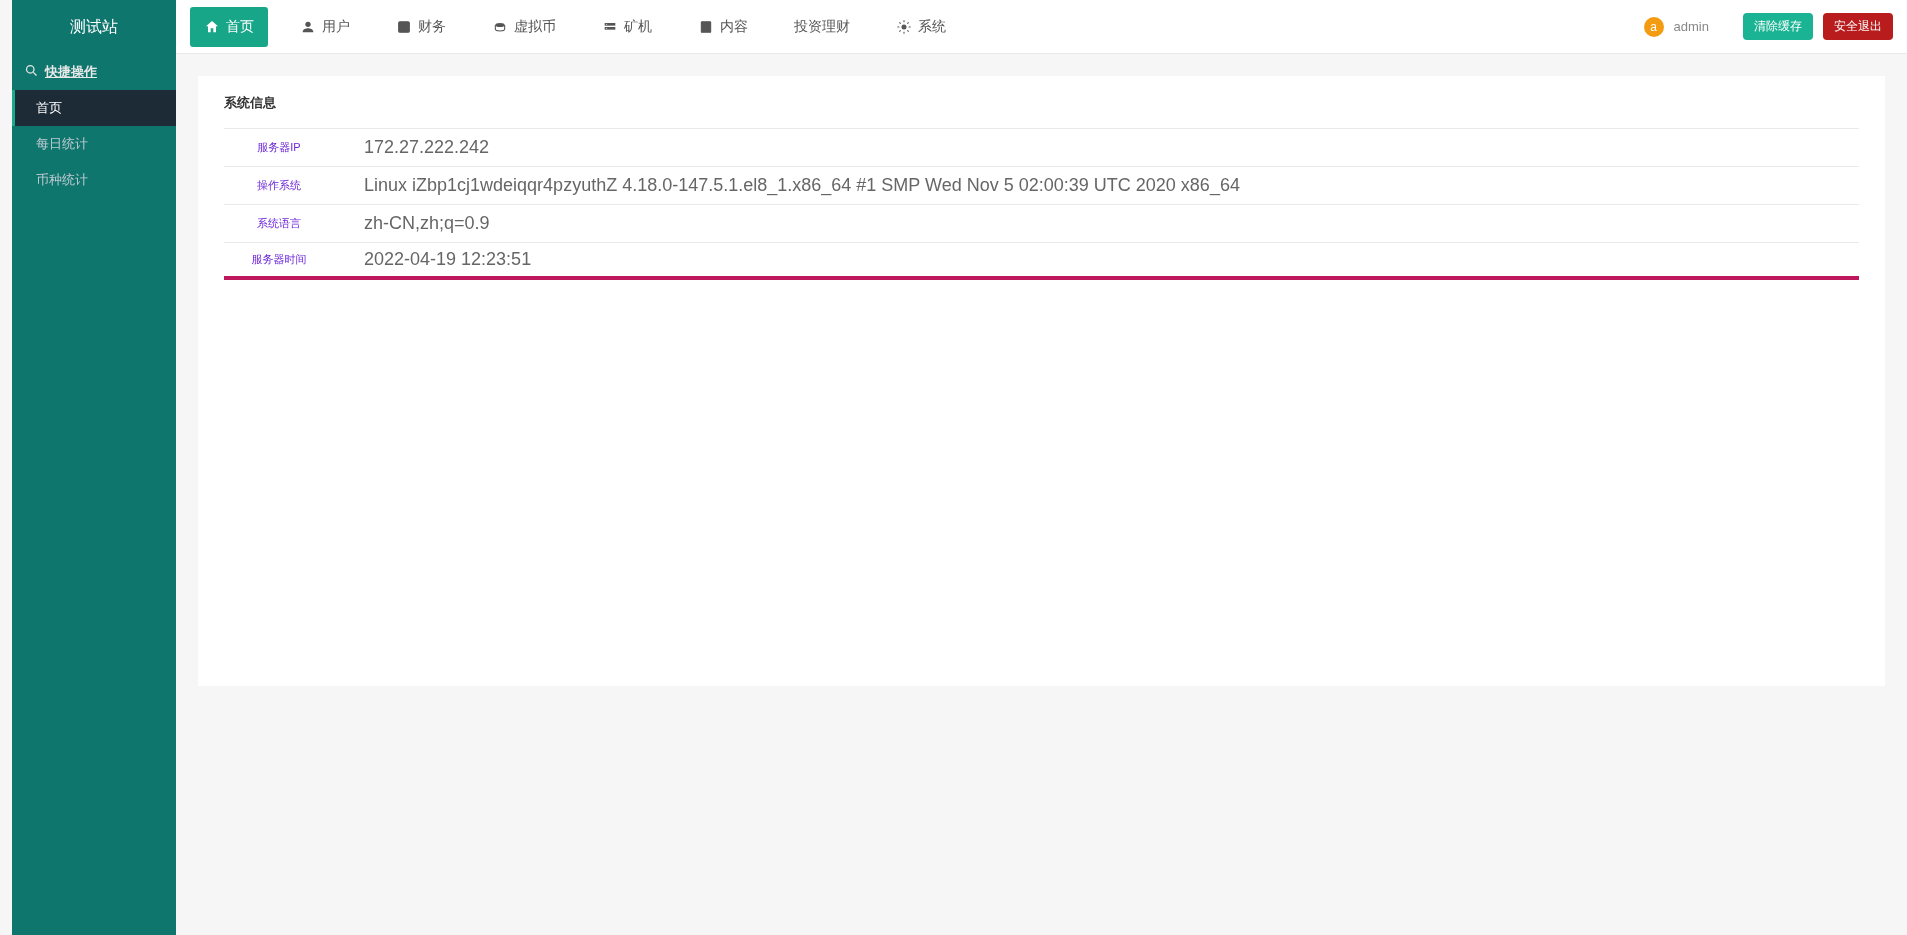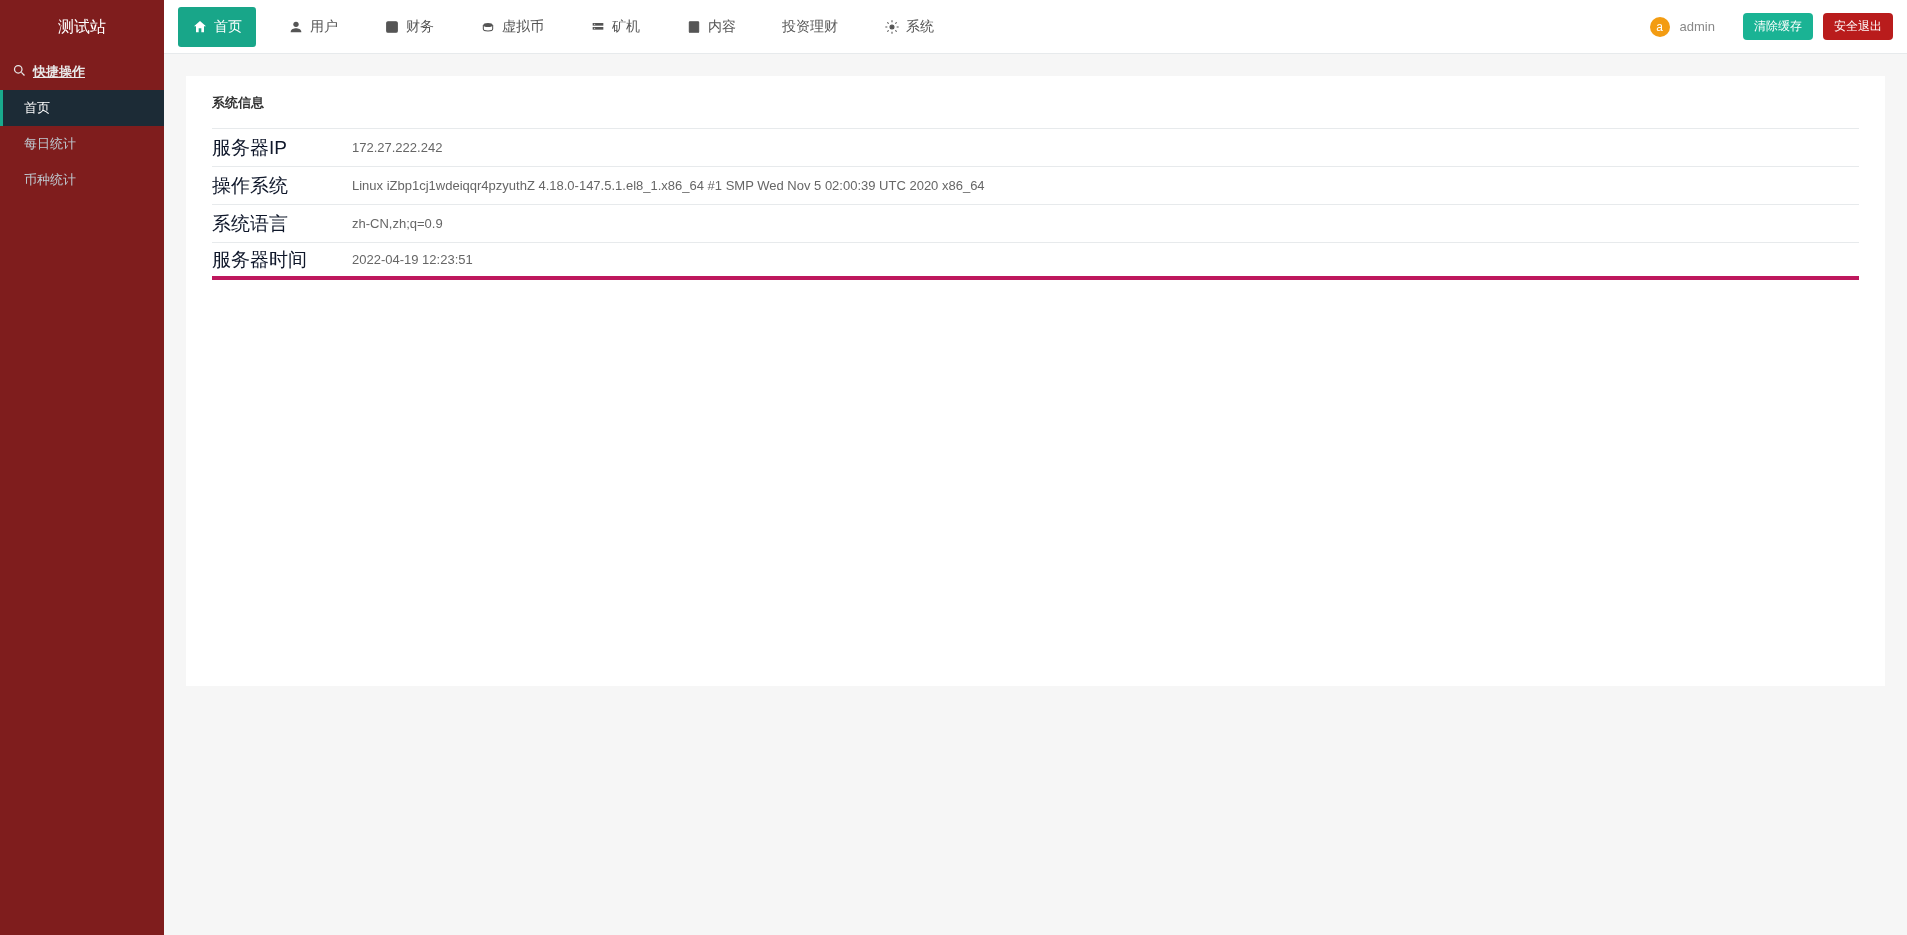--- a/index.html
+++ b/index.html
@@ -1,20 +1,20 @@
 <!DOCTYPE html>
 <html><head>
 <meta charset="utf-8">
 <style>
 * { margin: 0; padding: 0; box-sizing: border-box; }
 body { font-family: "Helvetica Neue", Helvetica, Arial, "Microsoft YaHei", sans-serif; font-size: 14px; color: #333; background: #f6f6f6; }
 .layout { display: flex; min-height: 100vh; }
 
 
-.sidebar { width: 164px; background: #7f1d1d; color: #fff; flex-shrink: 0; }
+.sidebar { width: 164px; background: #0f766e; color: #fff; flex-shrink: 0; margin-left: 12px; }
 .brand { height: 54px; display: flex; align-items: center; justify-content: center; font-size: 16px; color: #fff; }
 .side-header { display: flex; align-items: center; padding: 0 12px; height: 36px; font-size: 13px; font-weight: bold; color: #e8e8e8; text-decoration: underline; }
 .side-header svg { width: 15px; height: 15px; margin-right: 6px; stroke: #e8e8e8; fill: none; }
 .side-item { display: block; padding: 0 24px; height: 36px; line-height: 36px; font-size: 13px; color: #bfcbd2; cursor: pointer; }
 .side-item.active { background: #1c2b36; border-left: 3px solid #19aa8d; color: #fff; padding-left: 21px; }
 
 
 .main { flex: 1; display: flex; flex-direction: column; }
 
 
@@ -22,33 +22,33 @@
 .nav-tabs { display: flex; gap: 18px; align-items: center; }
 .nav-tab { display: flex; align-items: center; height: 40px; padding: 0 14px; border-radius: 3px; color: #555; font-size: 14px; cursor: pointer; }
 .nav-tab.active { background: #18a689; color: #fff; }
 .nav-tab .ico { width: 16px; height: 16px; margin-right: 6px; display: inline-flex; }
 .nav-tab .ico svg { width: 16px; height: 16px; }
 .nav-tab.active .ico svg { fill: #fff; stroke: #fff; }
 .nav-tab:not(.active) .ico svg { fill: #555; stroke: #555; }
 
 .top-right { margin-left: auto; display: flex; align-items: center; gap: 10px; }
 .avatar { width: 20px; height: 20px; border-radius: 50%; background: #f39c12; color: #fff; display: flex; align-items: center; justify-content: center; font-size: 12px; }
-.username { color: #888; font-size: 13px; margin-right: 18px; }
+.username { color: #888; font-size: 13px; margin-right: 24px; }
 .btn { padding: 5px 11px; border-radius: 4px; font-size: 12px; color: #fff; cursor: pointer; border: none; }
 .btn-teal { background: #1ab394; }
 .btn-red { background: #b91c1c; }
 
 
 .content { padding: 22px; }
 .panel { background: #fff; padding: 18px 26px 40px; min-height: 610px; }
 .panel-title { font-size: 13px; font-weight: bold; color: #333; margin-bottom: 16px; }
 .info-row { display: flex; align-items: center; border-top: 1px solid #e7eaec; height: 38px; }
 .info-row:last-child { border-bottom: 4px solid #be185d; }
-.info-label { width: 130px; text-align: left; padding-right: 20px; font-size: 19px; color: #0f172a; }
-.info-value { font-size: 13px; color: #666; padding-left: 10px; }
+.info-label { width: 130px; text-align: center; padding-right: 20px; font-size: 11px; color: #6d28d9; }
+.info-value { font-size: 18px; color: #666; padding-left: 10px; }
 </style>
 </head>
 <body>
 
 <div class="layout">
   <aside class="sidebar">
     <div class="brand">测试站</div>
     <div class="side-header">
       <span>
         <svg viewBox="0 0 24 24" stroke-width="2">

